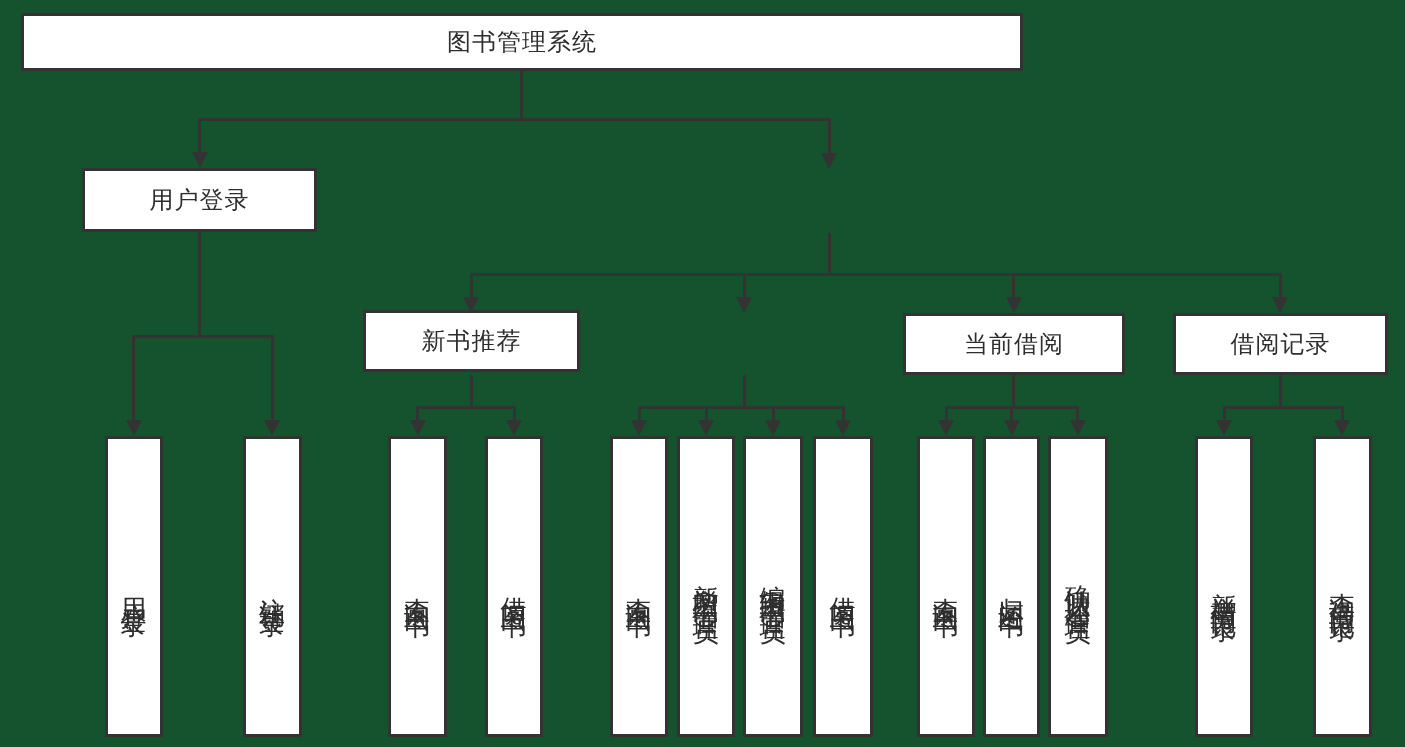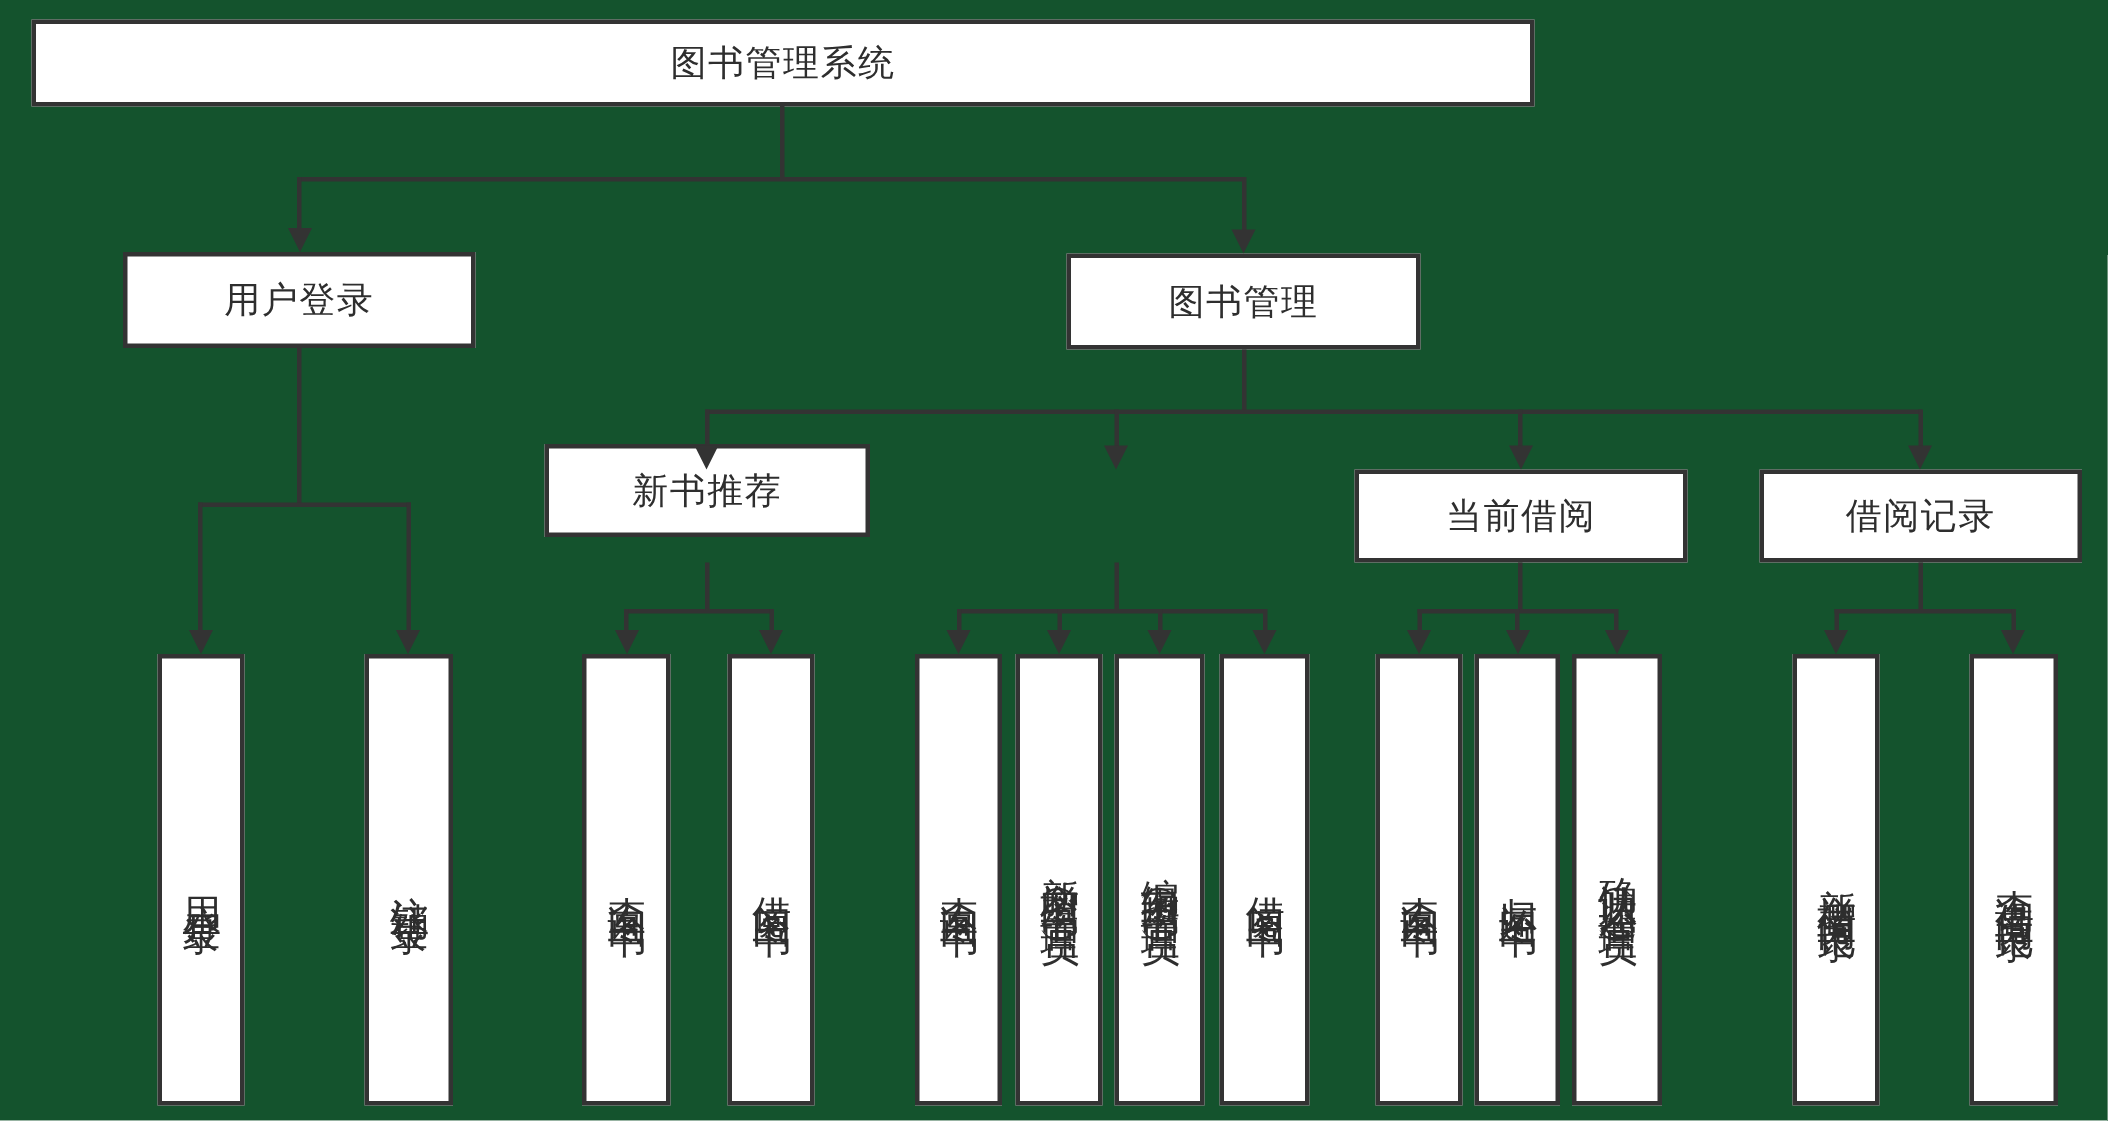--- a/index.html
+++ b/index.html
@@ -38,25 +38,22 @@
 <div id="stage">
 
   <div class="box" style="left:21px;top:13px;width:1002px;height:58px;">
     <span>图书管理系统</span>
   </div>
 
   <div class="box" style="left:82px;top:168px;width:235px;height:64px;">
     <span>用户登录</span>
   </div>
 
-  <div class="box" style="left:711px;top:169px;width:236px;height:64px;">
-    <span>图书管理</span>
-  </div>
 
-  <div class="box" style="left:363px;top:296px;width:217px;height:62px;">
+  <div class="box" style="left:363px;top:310px;width:217px;height:62px;">
     <span>新书推荐</span>
   </div>
 
 
   <div class="box" style="left:1173px;top:313px;width:215px;height:62px;">
     <span>借阅记录</span>
   </div>
 
   <div class="box" style="left:903px;top:313px;width:222px;height:62px;">
     <span>当前借阅</span>

